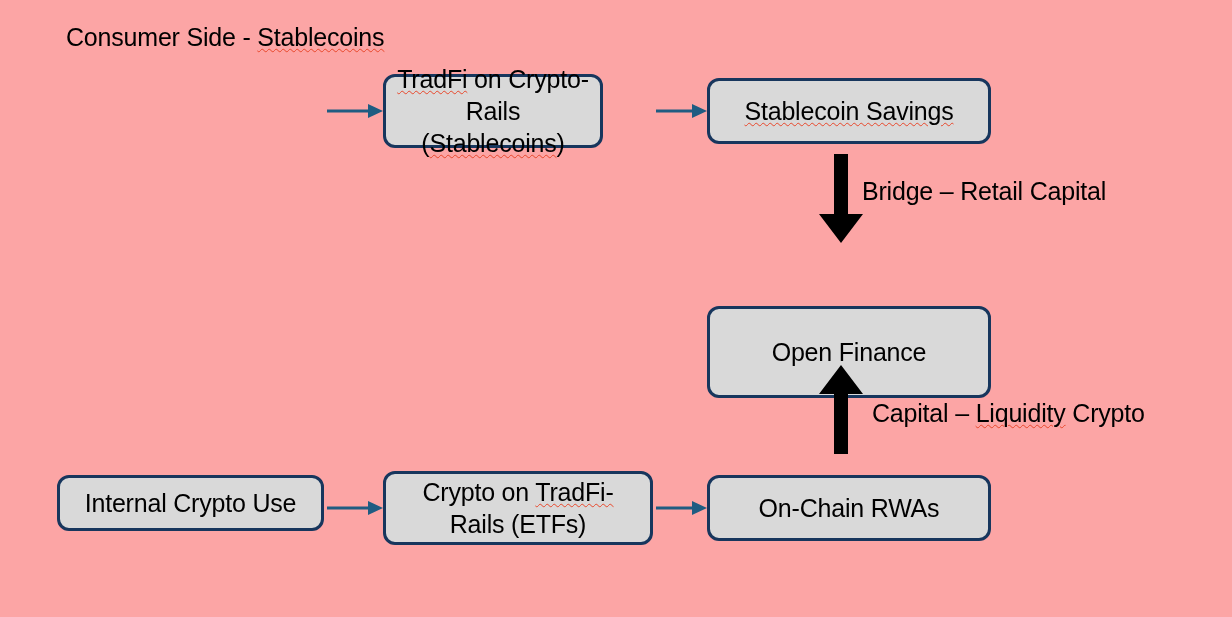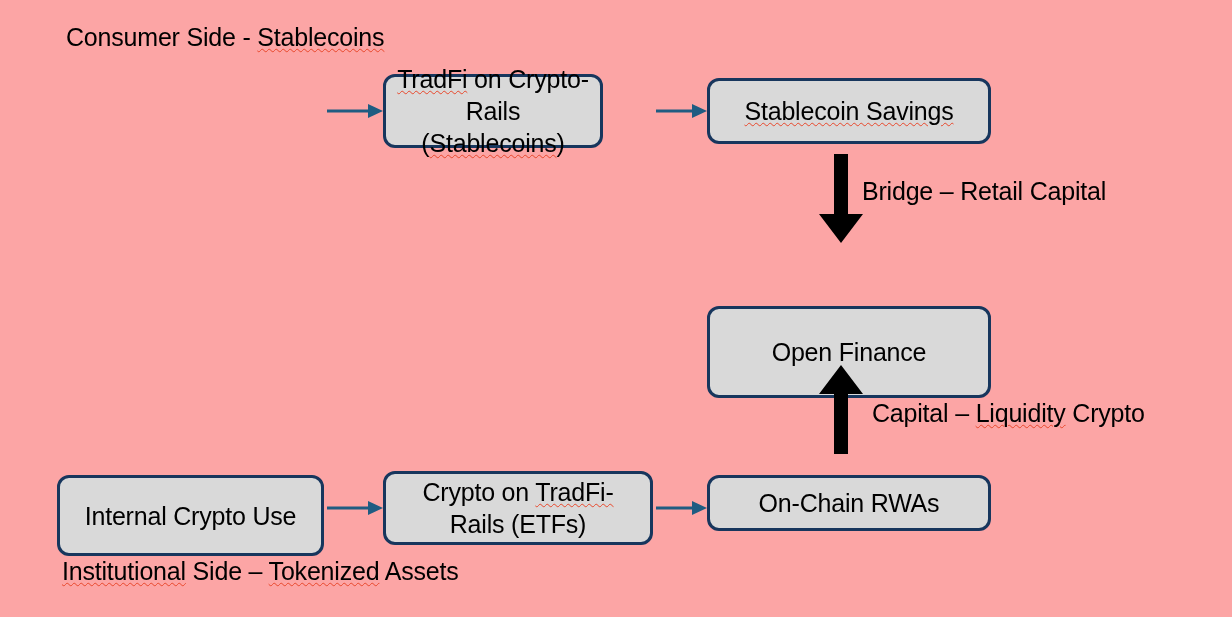--- a/index.html
+++ b/index.html
@@ -51,23 +51,23 @@
 
   
   #node-intra-crypto-trading { left: 57px;  top: 78px;  width: 267px; height: 66px; }
   #node-tradfi-crypto-rails  { left: 383px; top: 74px;  width: 220px; height: 74px; }
   #node-stablecoin-savings   { left: 707px; top: 78px;  width: 284px; height: 66px; }
 
   
   #node-open-finance         { left: 707px; top: 258px; width: 284px; height: 92px; margin-top: 48px; }
 
   
-  #node-internal-crypto-use  { left: 57px;  top: 475px; width: 267px; height: 81px; }
+  #node-internal-crypto-use  { left: 57px;  top: 475px; width: 267px; height: 56px; }
   #node-crypto-tradfi-rails  { left: 383px; top: 471px; width: 270px; height: 74px; }
-  #node-onchain-rwas         { left: 707px; top: 475px; width: 284px; height: 56px; }
+  #node-onchain-rwas         { left: 707px; top: 475px; width: 284px; height: 66px; }
 
   
   .h-arrow {
     position: absolute;
     height: 24px;
   }
   #arrow-r1-1 { left: 326px; top: 99px;  width: 58px; }
   #arrow-r1-2 { left: 655px; top: 99px;  width: 53px; }
   #arrow-r2-1 { left: 326px; top: 496px; width: 58px; }
   #arrow-r2-2 { left: 655px; top: 496px; width: 53px; }
@@ -157,17 +157,14 @@
 
   <svg class="h-arrow" id="arrow-r2-2" viewBox="0 0 53 24" preserveAspectRatio="none">
     <line x1="1" y1="12" x2="39" y2="12" stroke="#1F5C82" stroke-width="3"></line>
     <polygon points="37,5 52,12 37,19" fill="#1F5C82"></polygon>
   </svg>
 
   <div class="node" id="node-onchain-rwas">
     <span class="label">On-Chain RWAs</span>
   </div>
 
-  <div class="caption" id="caption-bottom">
-    <span class="sp">Institutional</span><span> Side – </span><span class="sp">Tokenized</span><span> Assets</span>
-  </div>
 
 </div>
 
 </body></html>

